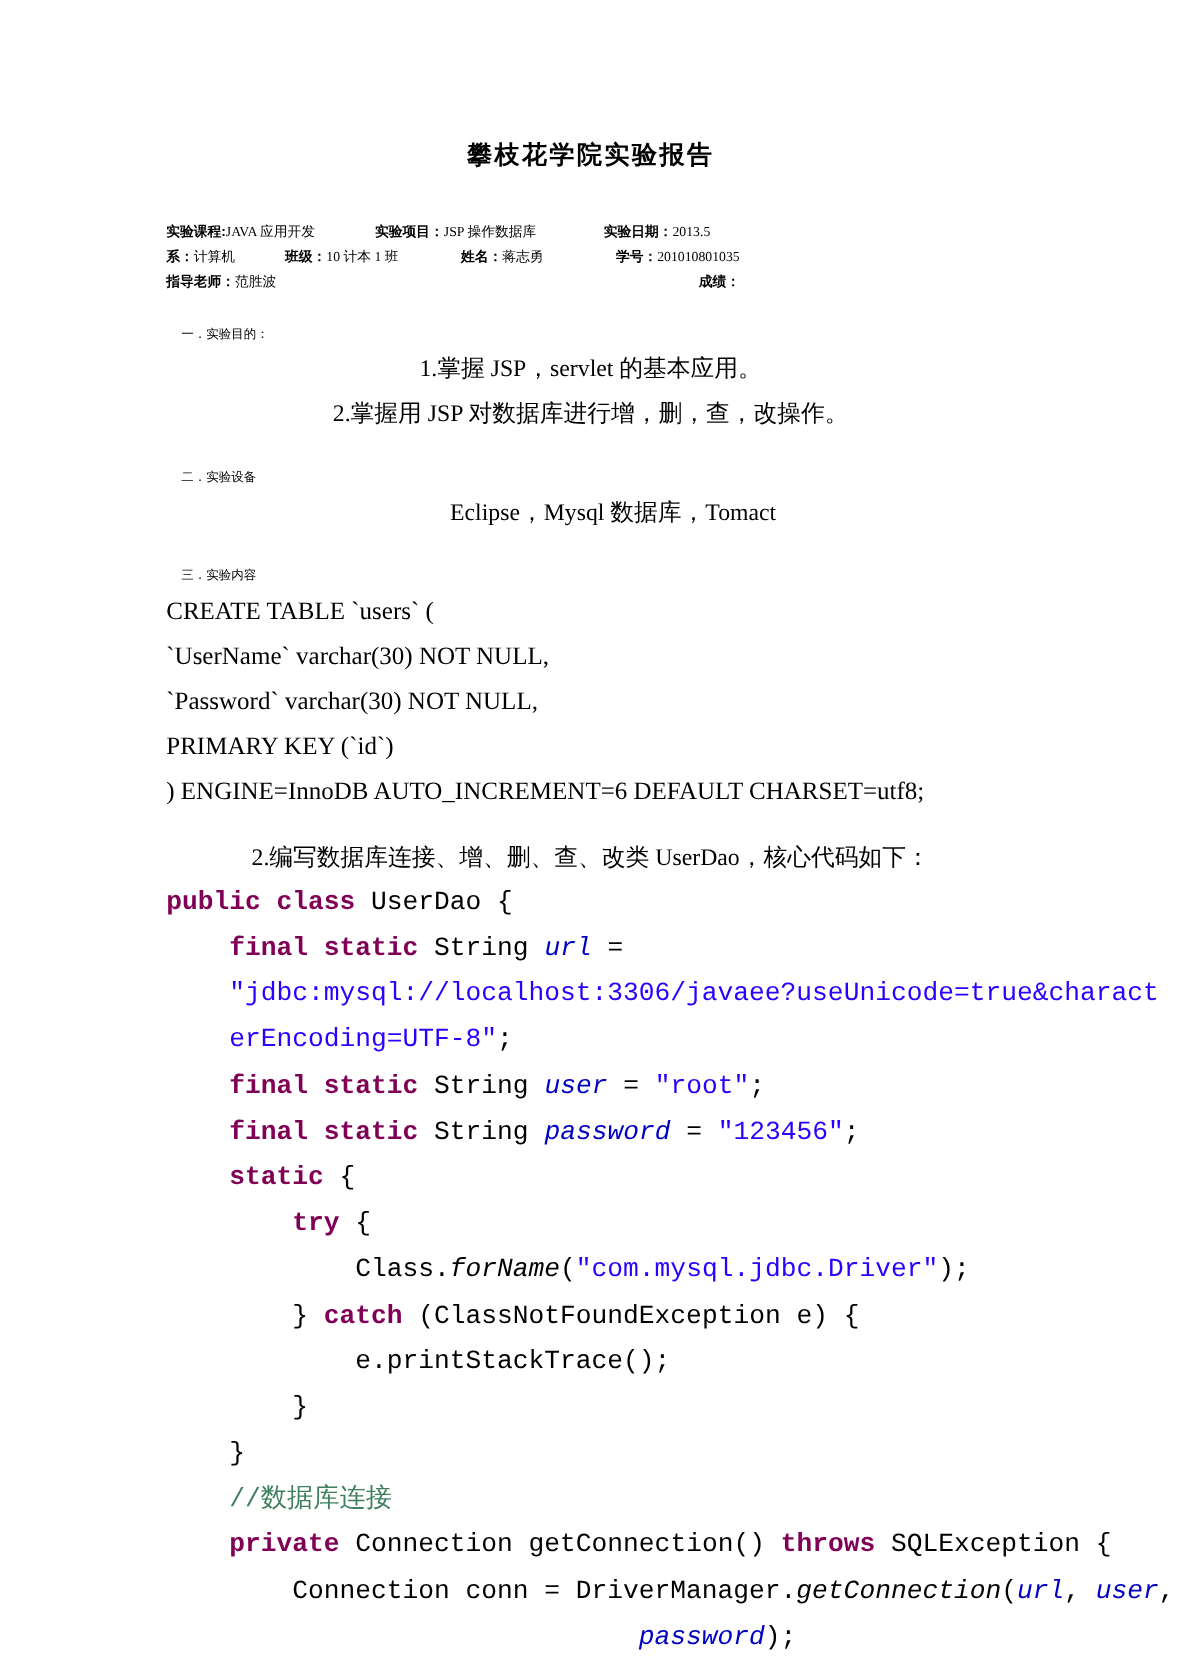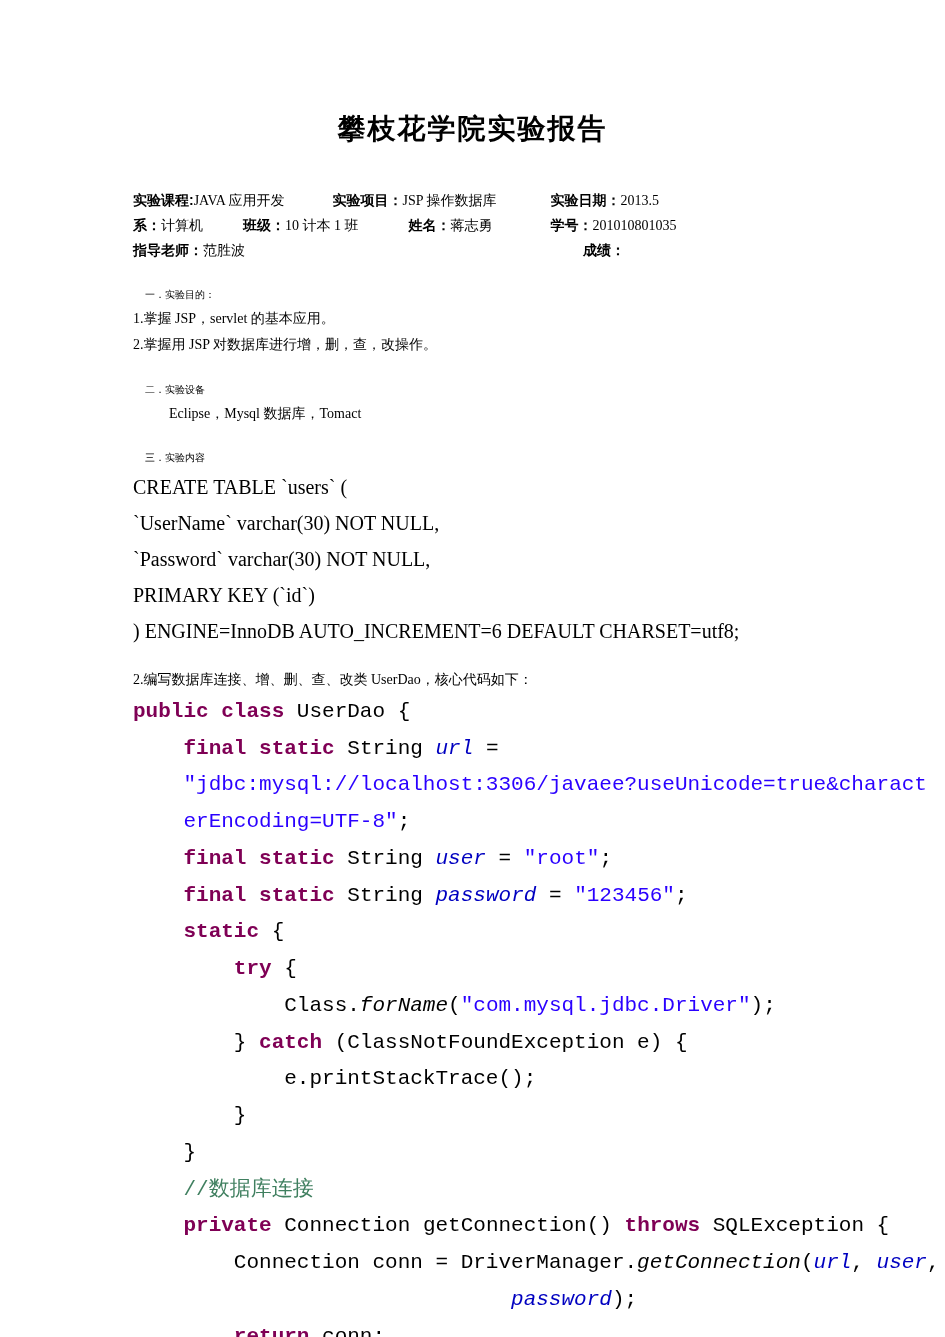--- a/index.html
+++ b/index.html
@@ -9,27 +9,27 @@
       font-family: "SimSun", "宋体", serif;
       width: 945px;
       min-height: 1337px;
     }
     .page {
       padding: 110px 133px 80px 133px;
     }
     .title {
       text-align: center;
       font-family: "SimHei", "黑体", sans-serif;
-      font-size: 28px;
+      font-size: 20px;
       font-weight: bold;
       letter-spacing: 2px;
       margin-bottom: 40px;
     }
     .meta {
-      font-size: 14px;
+      font-size: 11px;
       line-height: 1.8;
       margin-bottom: 16px;
     }
     .meta-row {
       display: flex;
       white-space: nowrap;
     }
     .meta-row span {
       display: inline-block;
     }
@@ -39,22 +39,23 @@
     }
     .section-h {
       font-family: "SimHei", "黑体", sans-serif;
       font-size: 10px;
       font-weight: normal;
       margin-top: 24px;
       margin-bottom: 4px;
       margin-left: 12px;
     }
     .body-text {
-      font-size: 14px;
+      font-size: 19px;
       line-height: 1.9;
+      text-align: center;
     }
     .indent {
       padding-left: 36px;
     }
     .sql {
       font-size: 20px;
       line-height: 1.8;
       font-family: "SimSun", "宋体", serif;
     }
     .code {

